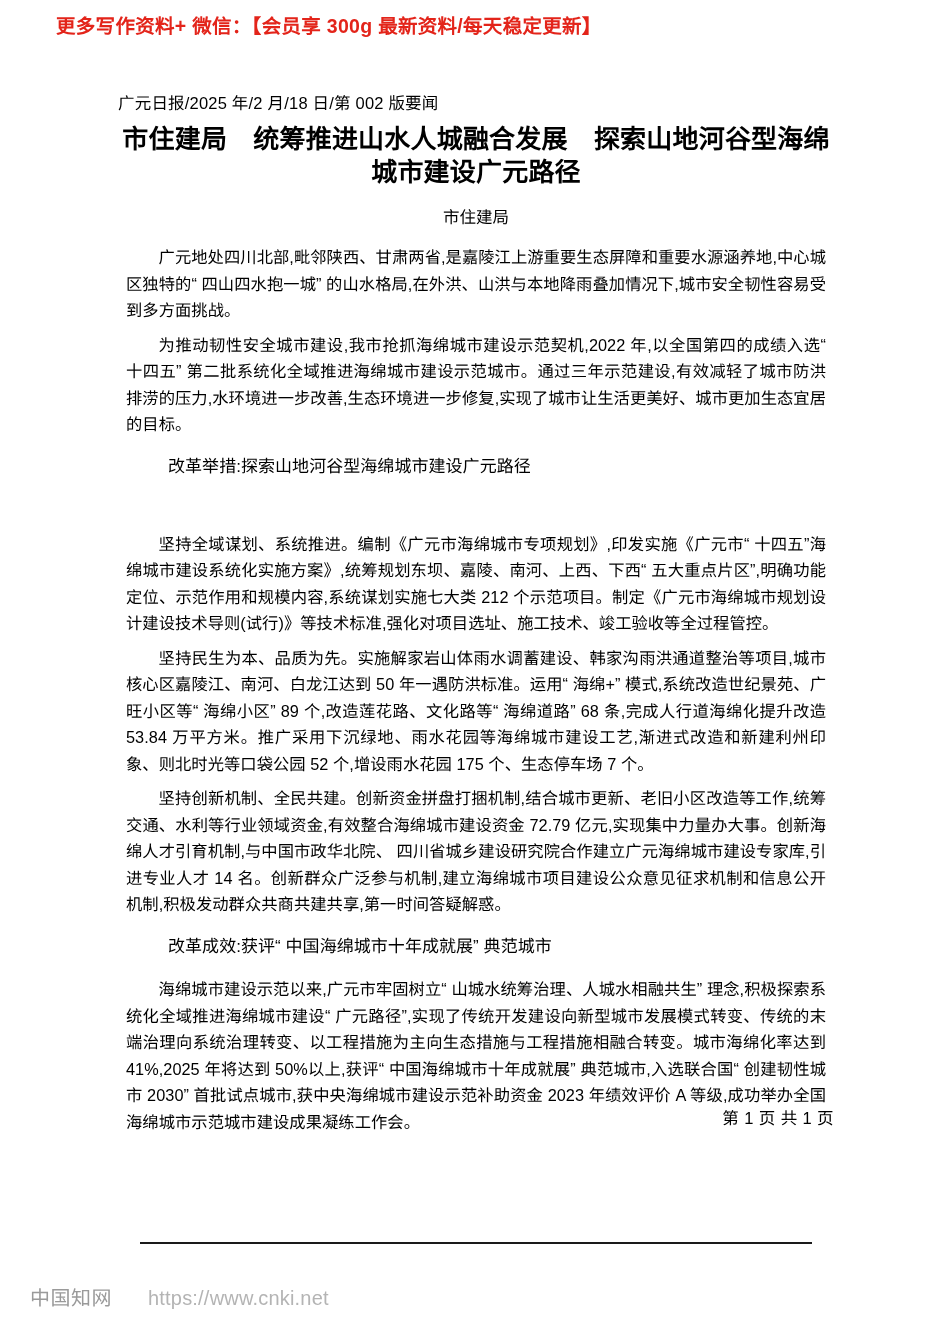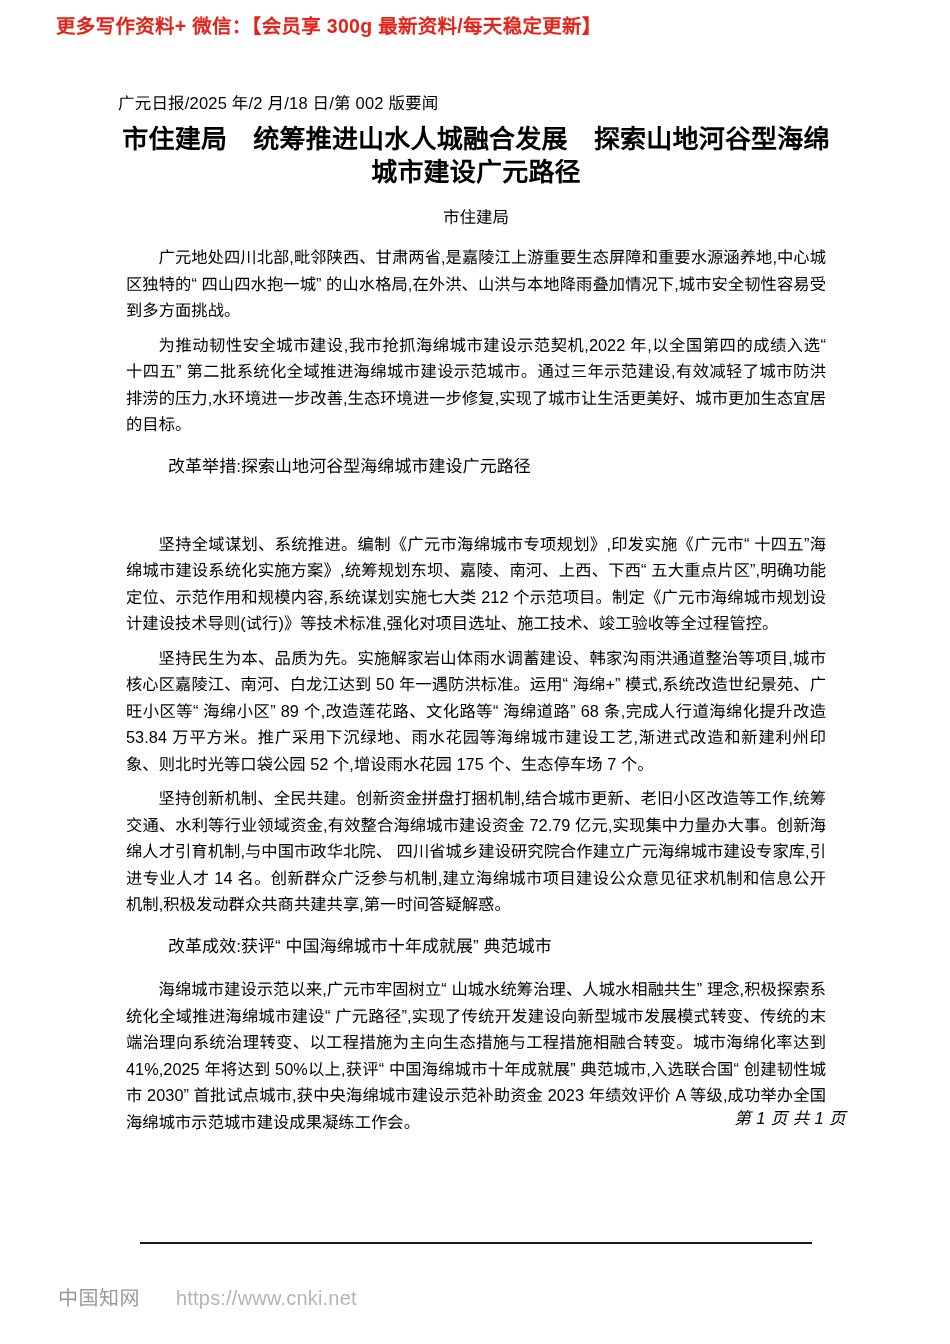--- a/index.html
+++ b/index.html
@@ -92,47 +92,45 @@
     letter-spacing: 0.05px;
   }
 
   .spacer-line {
     height: 26.5px;
   }
 
   
   .page-number {
     position: absolute;
-    left: 12px;
+    left: 0;
     top: 1105px;
     width: 834px;
     text-align: right;
     font-size: 16.5px;
     letter-spacing: 0.4px;
-    font-style: italic;
   }
 
   
   .bottom-rule {
     position: absolute;
     left: 140px;
     top: 1242px;
     width: 672px;
     height: 0;
     border-top: 2px solid #1a1a1a;
   }
 
   .cnki-bar {
     position: absolute;
     left: 30px;
     top: 1288px;
     display: flex;
     align-items: center;
     gap: 36px;
-    margin-left: 28px;
   }
   .cnki-name {
     font-size: 20px;
     color: #9a9a9a;
     letter-spacing: 0.5px;
     line-height: 1;
   }
   .cnki-url {
     font-size: 20px;
     color: #b4b4b4;

